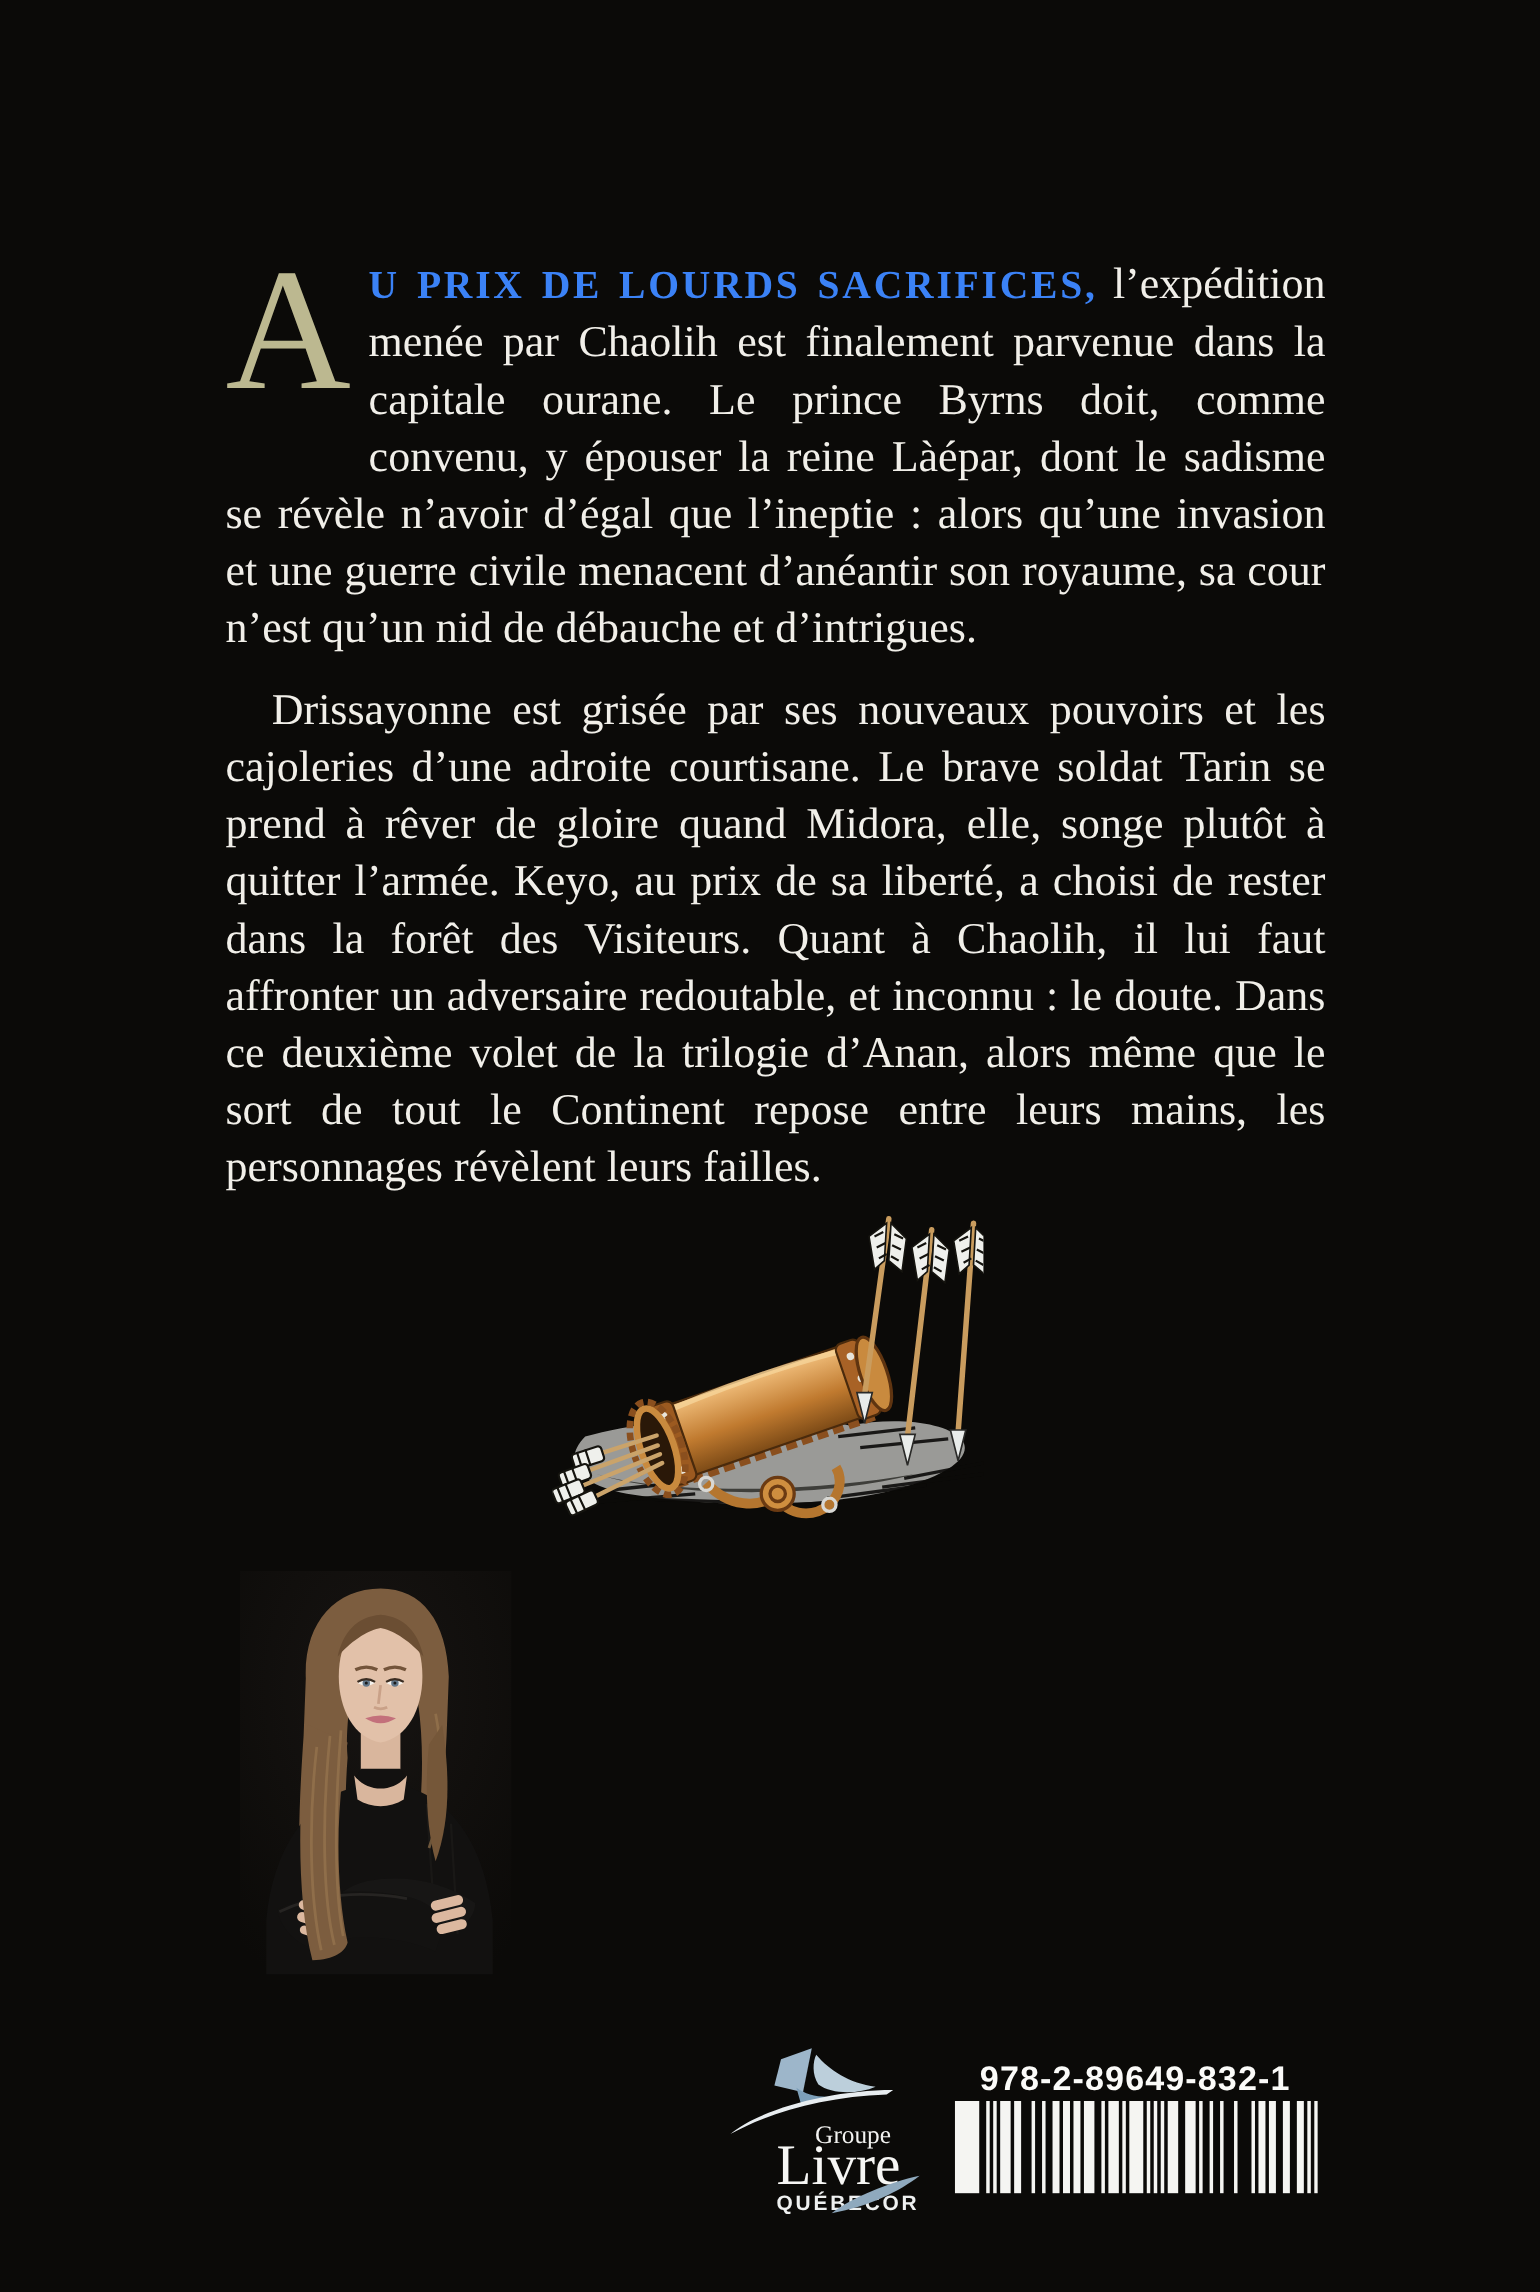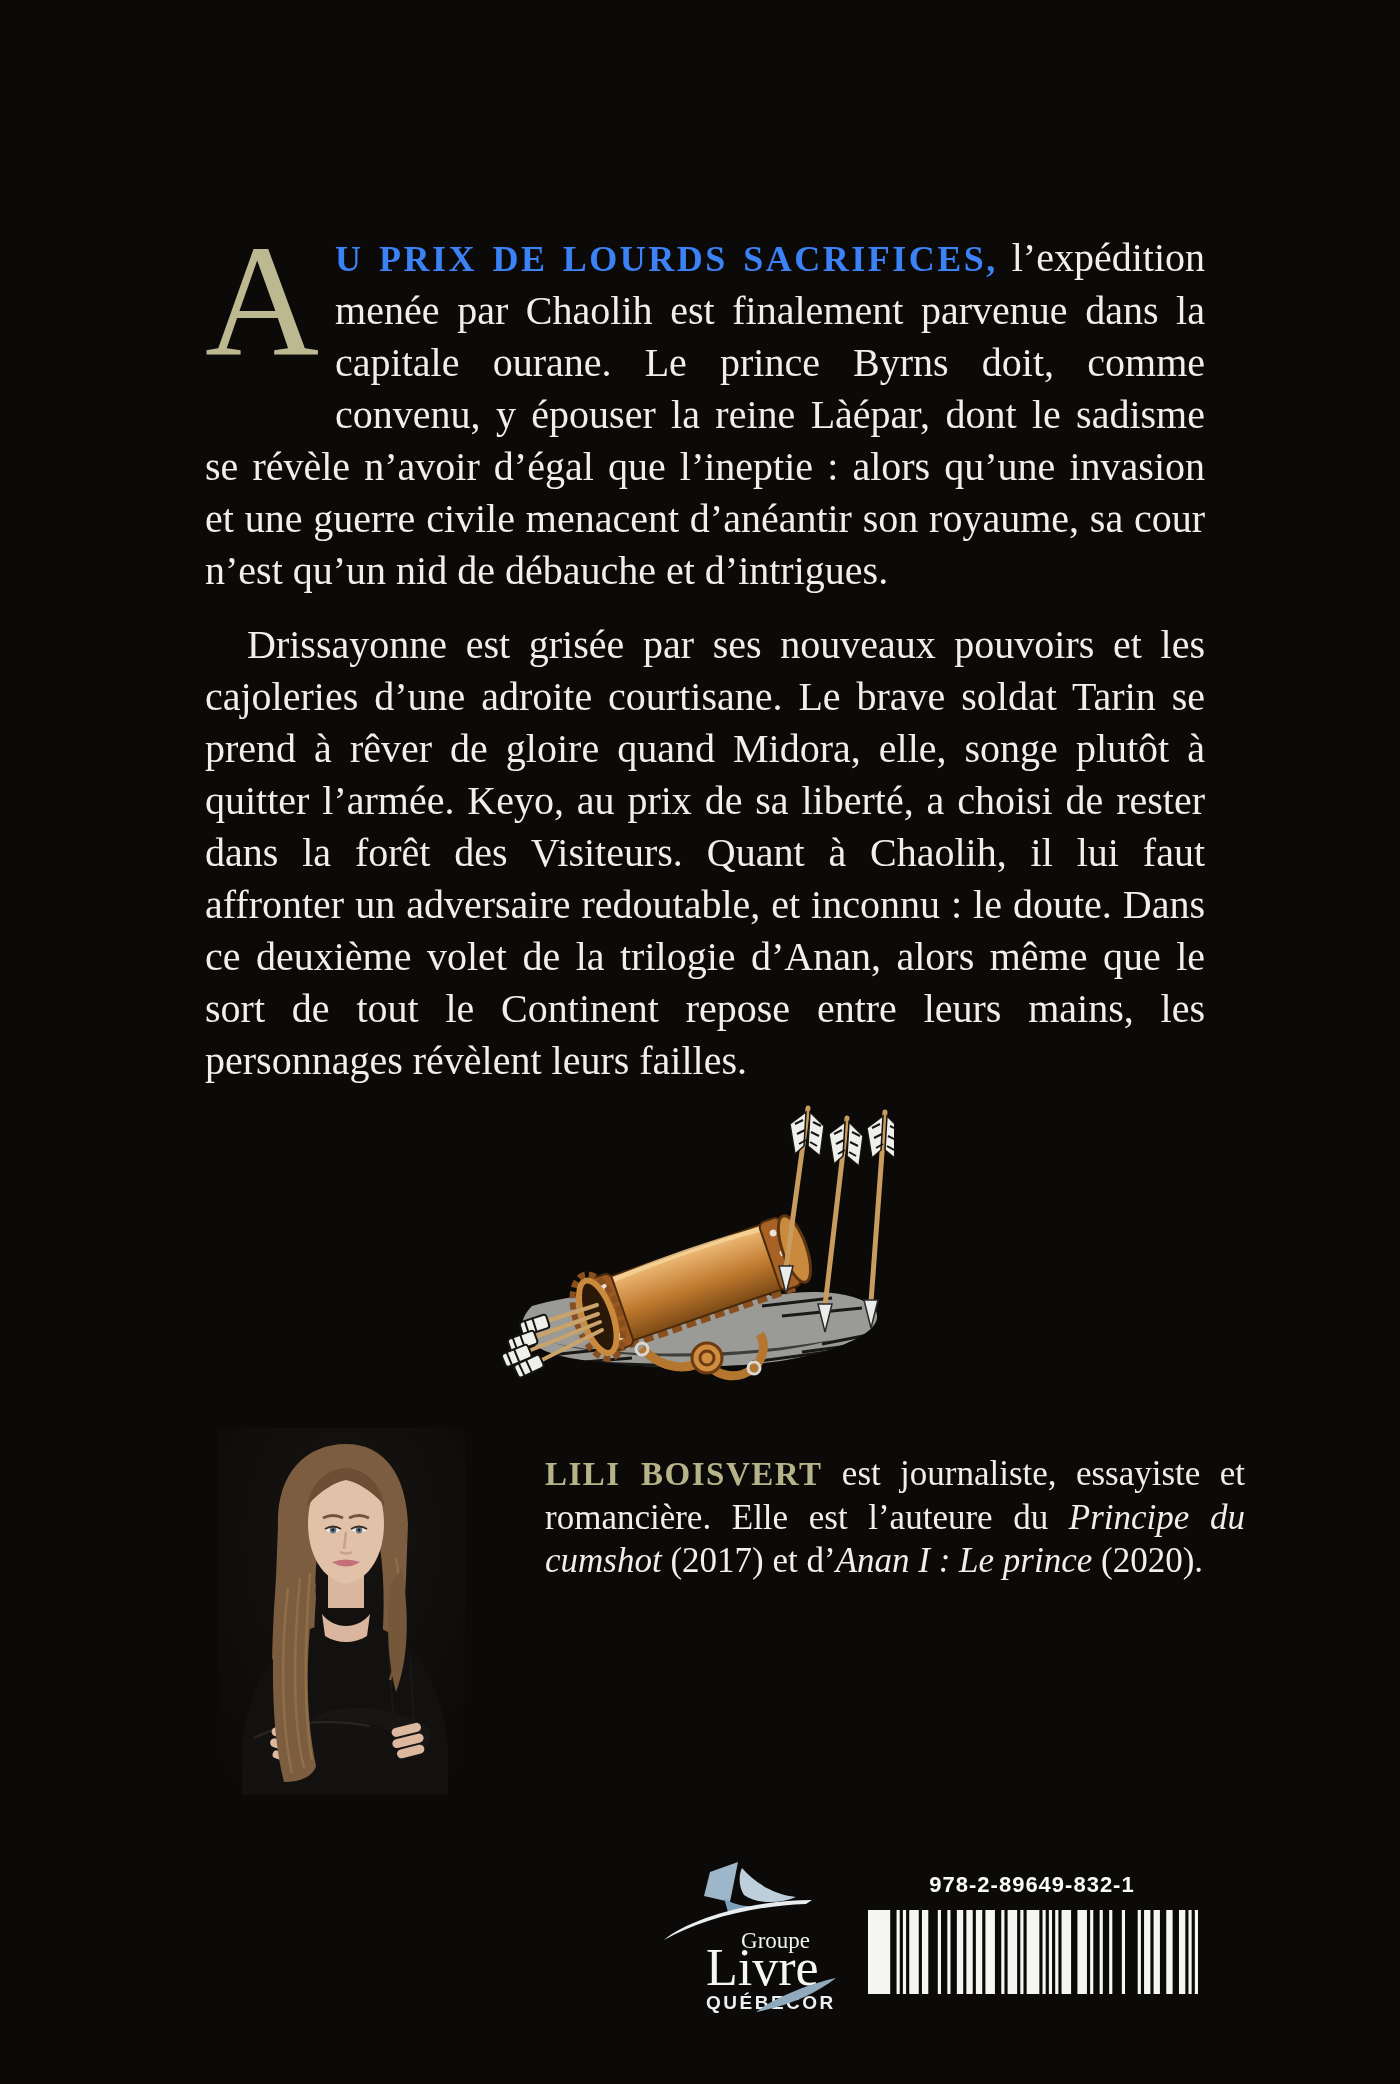--- a/index.html
+++ b/index.html
@@ -30,21 +30,21 @@
   .bio .italic{font-style:italic;}
   .bio .normal{font-style:normal;}
   
   .illustration{position:absolute;left:502px;top:1100px;width:392px;height:296px;}
   .photo{position:absolute;left:218px;top:1428px;width:247px;height:367px;}
   
   .logo{position:absolute;left:658px;top:1860px;width:185px;height:155px;}
   .isbn{
     position:absolute;left:858px;top:1872px;width:348px;text-align:center;
     color:#fbfbf9;font-family:"Liberation Sans", sans-serif;
-    font-size:22px;font-weight:bold;letter-spacing:1px;
+    font-size:31px;font-weight:bold;letter-spacing:1px;
   }
   .barcode{position:absolute;left:868px;top:1910px;width:330px;height:84px;display:block;}
 </style>
 </head>
 <body>
 
 <div class="page">
 
   <section class="synopsis">
     <p>
@@ -219,23 +219,20 @@
     <path d="M62,140 C52,215 52,300 66,354 C86,354 96,346 98,338 C86,282 88,210 98,156 Z" fill="#7c5d3f"></path>
     <g stroke="#9a7850" stroke-width="2.5" opacity="0.65" fill="none">
       <path d="M70,160 C62,230 64,300 74,345"></path>
         <path d="M82,150 C74,230 76,300 86,340"></path>
         <path d="M92,145 C86,220 86,290 94,332"></path>
       <path d="M178,130 C186,170 184,220 172,252"></path>
     </g>
     <path d="M184,140 C192,190 190,232 178,264 C170,236 168,196 172,158 Z" fill="#755739"></path>
   </svg>
 
-  <section class="bio">
-    <span class="bio-name">LILI BOISVERT</span><span><span class="normal"> est journaliste, essayiste et romancière. Elle est l’auteure du </span><span class="italic">Principe du cumshot</span><span class="normal"> (2017) et d’</span><span class="italic">Anan I : Le prince</span><span class="normal"> (2020).</span></span>
-  </section>
 
   <svg class="logo" viewBox="0 0 185 155" aria-hidden="true">
     <g>
       <path d="M52,12 L80,2 L72,42 L46,36 Z" fill="#9db6ca"></path>
       <path d="M84,8 C96,22 114,34 138,37 C122,44 98,44 86,35 C80,26 81,14 84,8 Z" fill="#bccfdb"></path>
       <path d="M66,38 C74,44 86,47 98,46 L70,52 Z" fill="#7d9fb8"></path>
     </g>
     <path d="M6,80 C42,60 92,46 148,44 L154,40 C96,40 32,58 6,80 Z" fill="#e8edf0"></path>
     <text x="152" y="88" text-anchor="end" font-family="Liberation Serif, serif" font-size="23" fill="#f2f2f0">Groupe</text>
     <text x="48" y="125" font-family="Liberation Serif, serif" font-size="52" fill="#f6f6f4">Livre</text>

